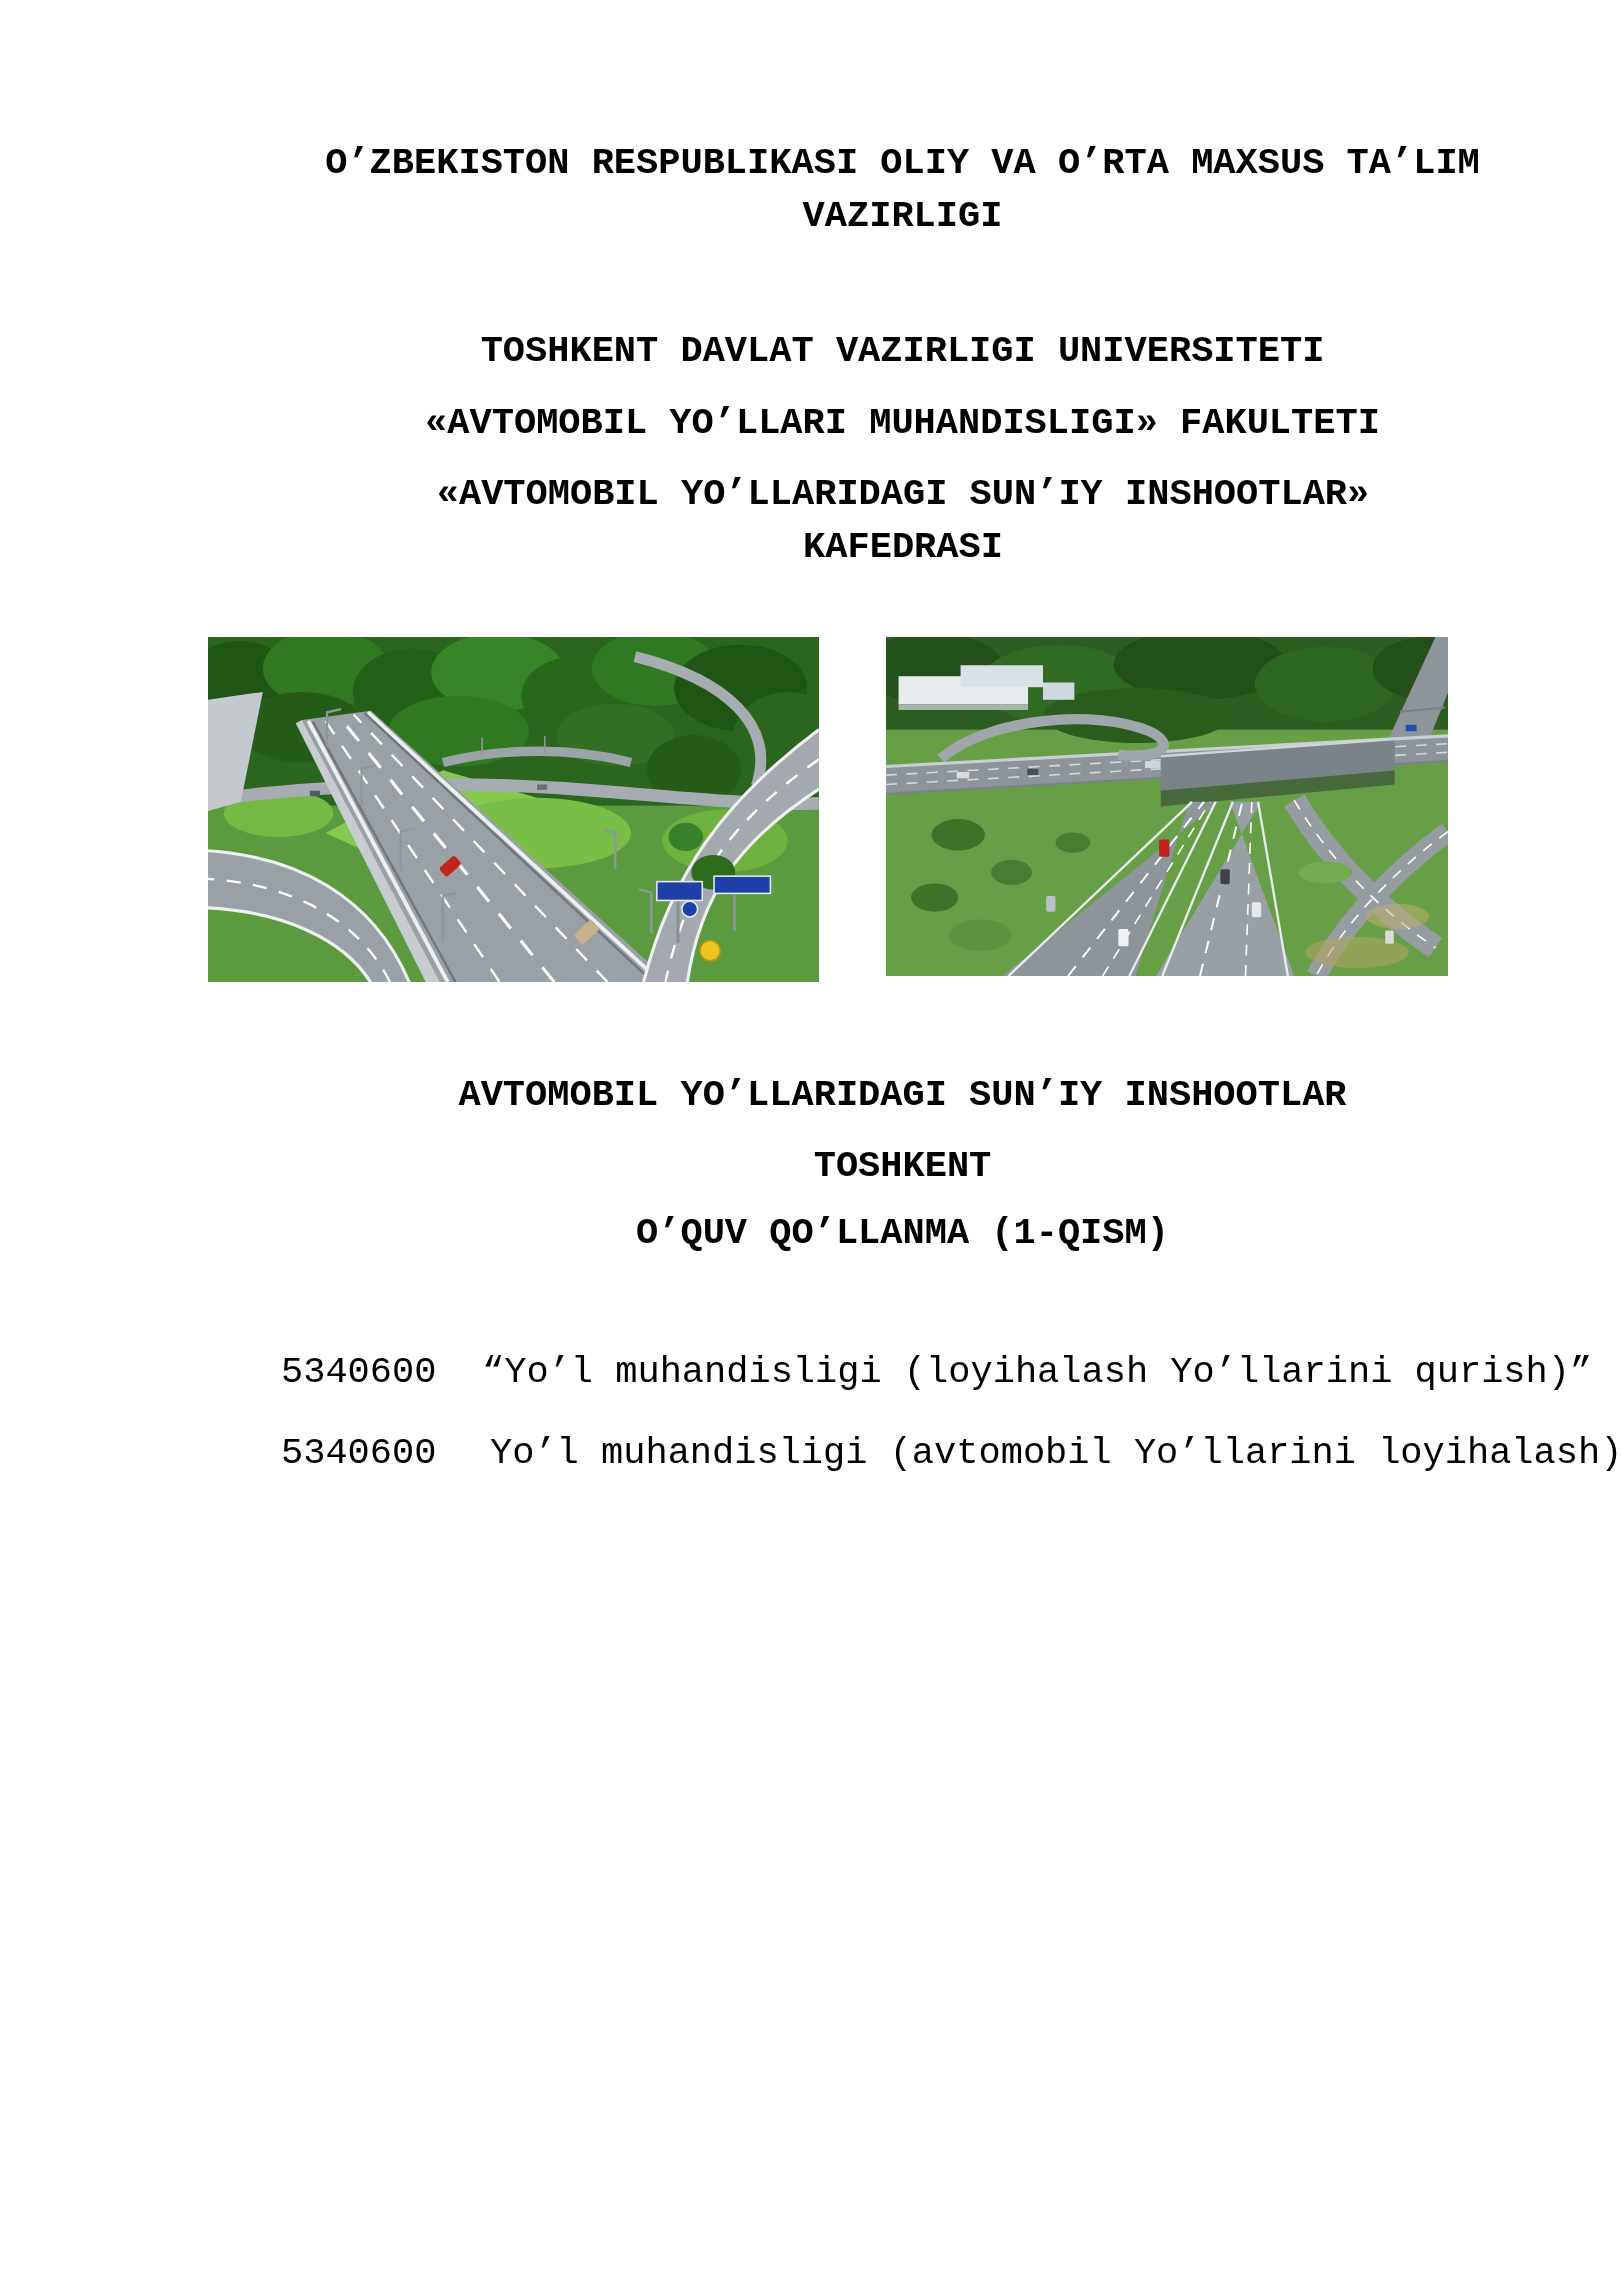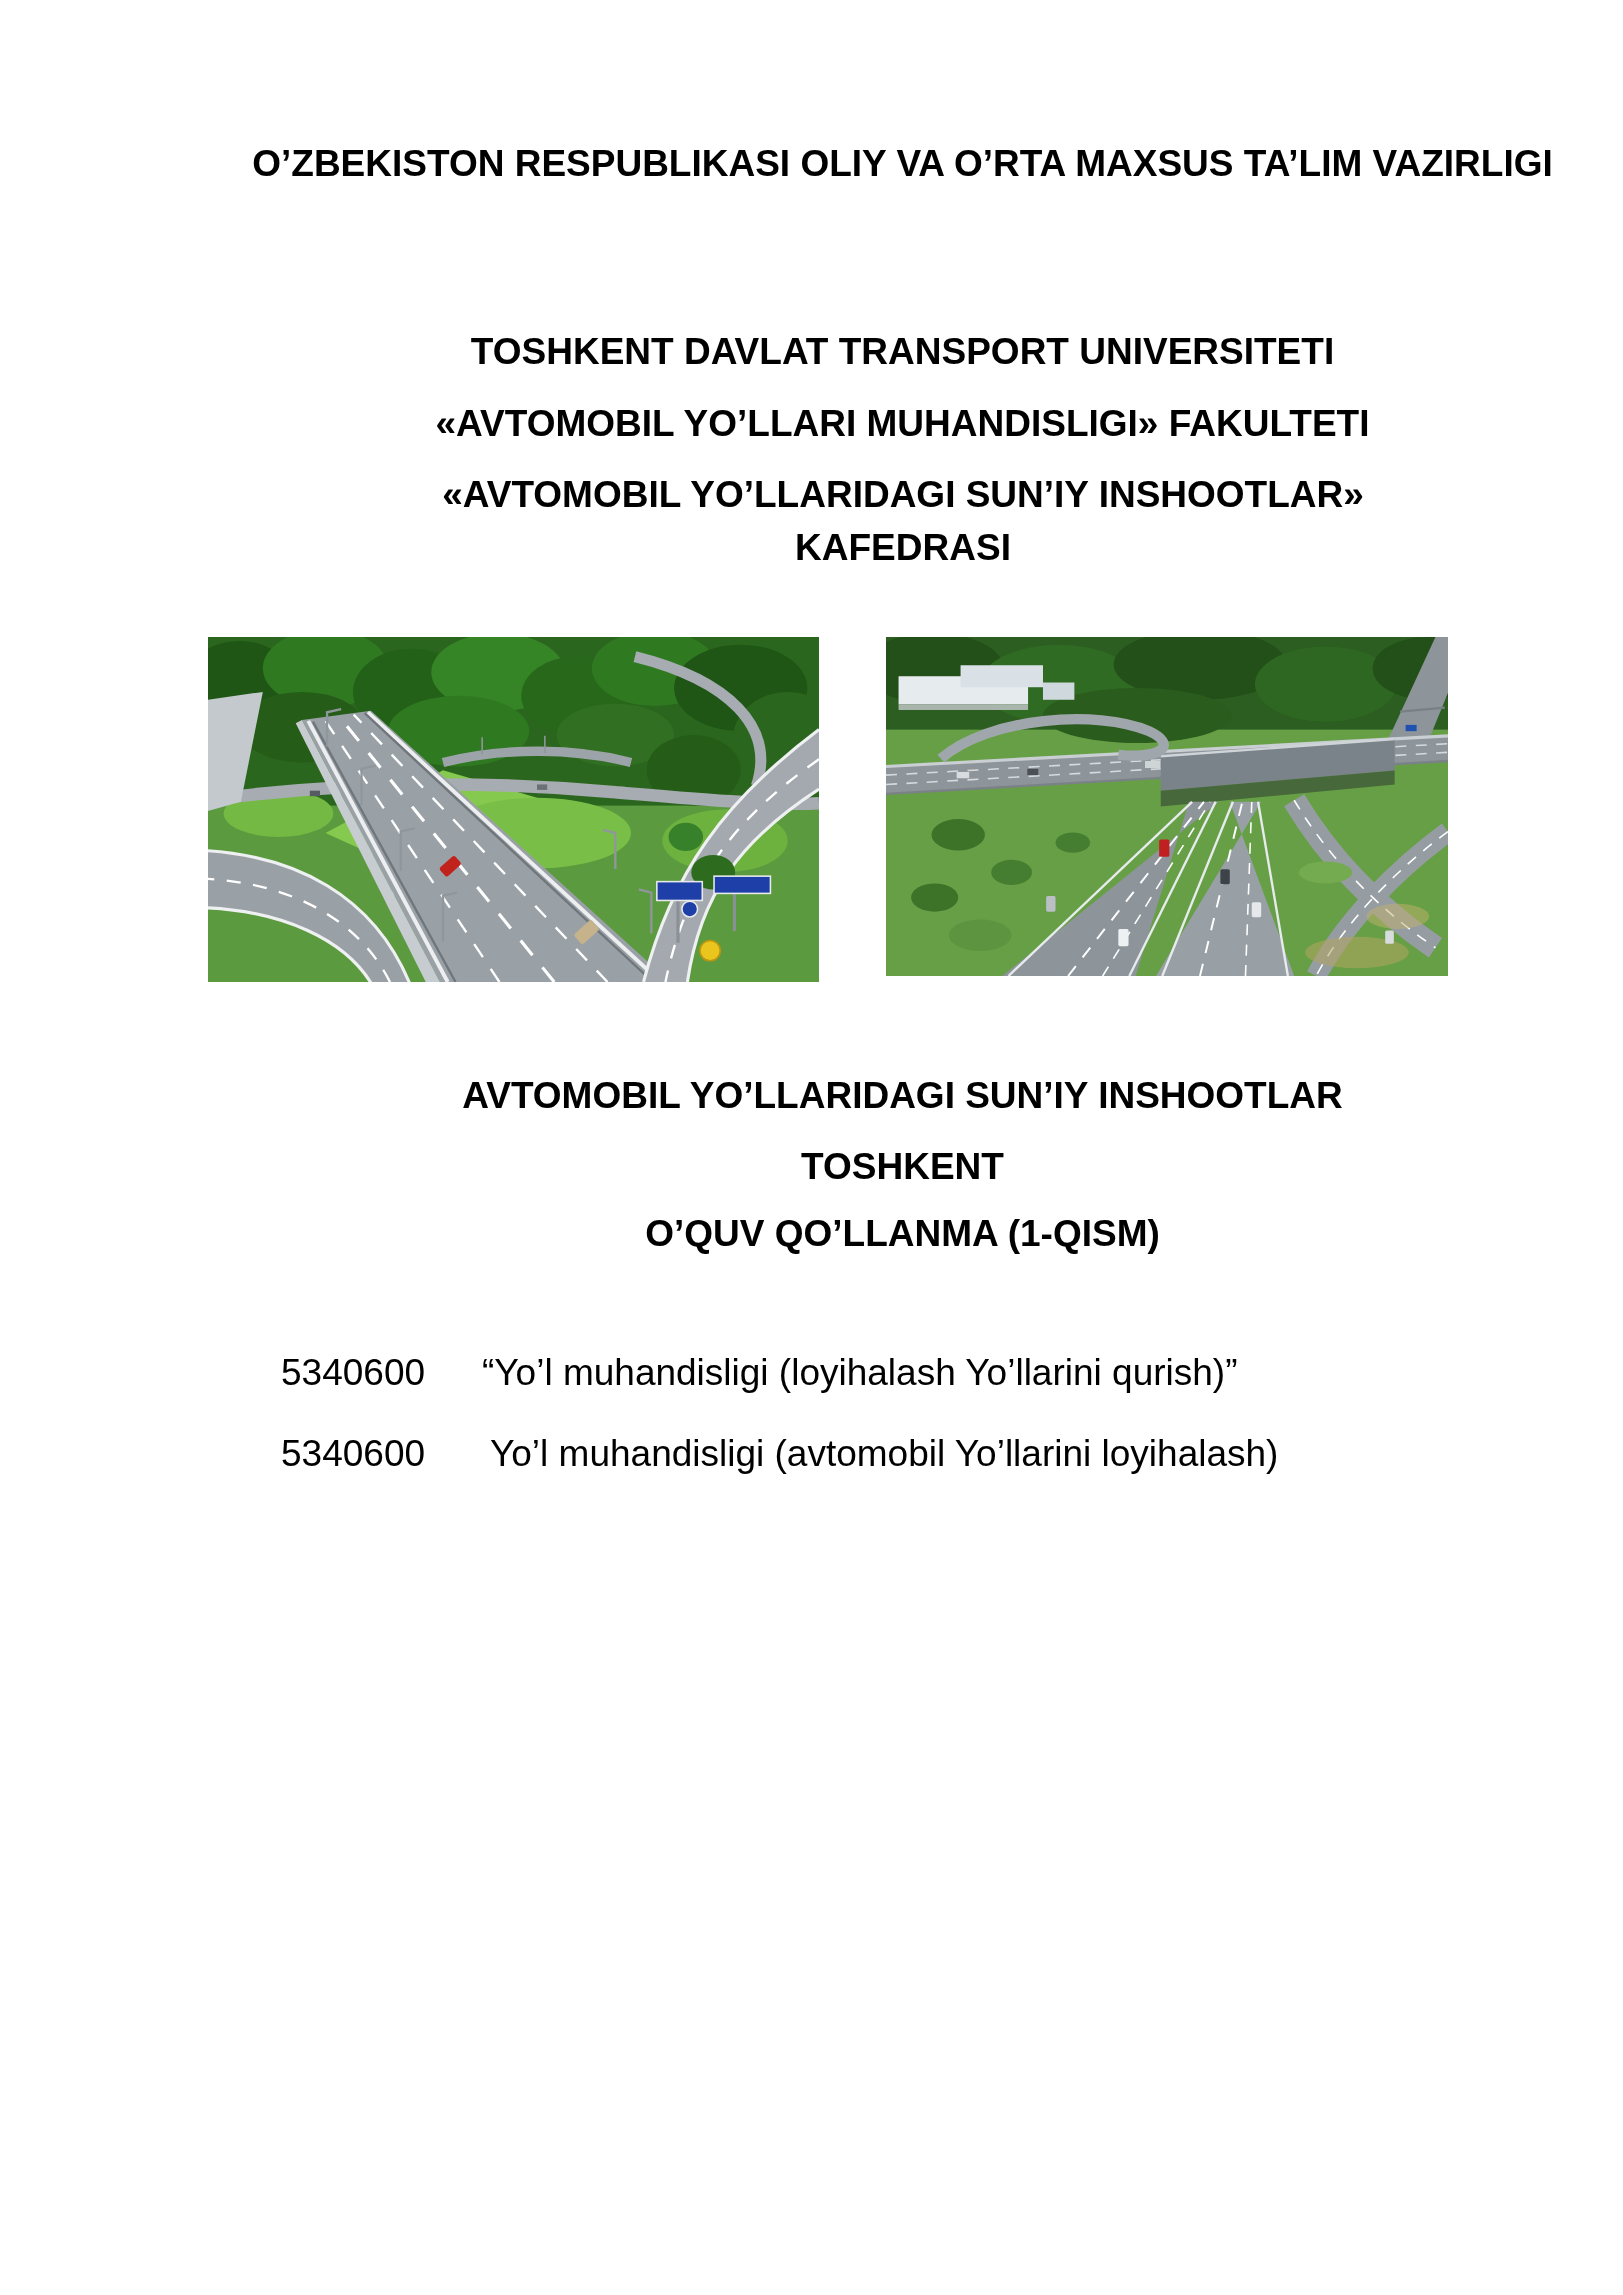--- a/index.html
+++ b/index.html
@@ -2,21 +2,21 @@
 <html style="font-size:12.6px"><head>
 <meta charset="utf-8">
 <style>
   html, body { margin: 0; padding: 0; background: #ffffff; }
   .page {
     position: relative;
     width: 1623px;
     height: 2295px;
     background: #ffffff;
     color: #000000;
-    font-family: Liberation Sans, sans-serif;
+    font-family: Liberation Mono, monospace;
     overflow: hidden;
   }
   .blk {
     position: absolute;
     font-weight: 700;
     font-size: 37px;
     line-height: 53px;
     text-align: center;
   }
   .center-col { left: 243px; width: 1319px; }
@@ -49,21 +49,21 @@
   }
   .figure svg { display: block; width: 100%; height: 100%; }
 </style>
 </head>
 <body>
 
 <div class="page">
 
   <div class="blk center-col" style="top:137px">O’ZBEKISTON RESPUBLIKASI OLIY VA O’RTA MAXSUS TA’LIM VAZIRLIGI</div>
 
-  <div class="blk center-col" style="top:325px">TOSHKENT DAVLAT TRANSPORT UNIVERSITETI</div>
+  <div class="blk center-col" style="top:325px">TOSHKENT DAVLAT VAZIRLIGI UNIVERSITETI</div>
 
   <div class="blk center-col" style="top:397px">«AVTOMOBIL YO’LLARI MUHANDISLIGI» FAKULTETI</div>
 
   <div class="blk dept" style="top:468px">«AVTOMOBIL YO’LLARIDAGI SUN’IY INSHOOTLAR» KAFEDRASI</div>
 
   <figure class="figure" style="left:208px; top:637px; width:611px; height:345px;" aria-label="3D visualization of a multi-level highway interchange with a flyover among green trees">
     <svg viewBox="0 0 780 440" preserveAspectRatio="none">
       <rect width="780" height="440" fill="#5b9a3e"></rect>
 
       <rect width="780" height="215" fill="#2a661d"></rect>

